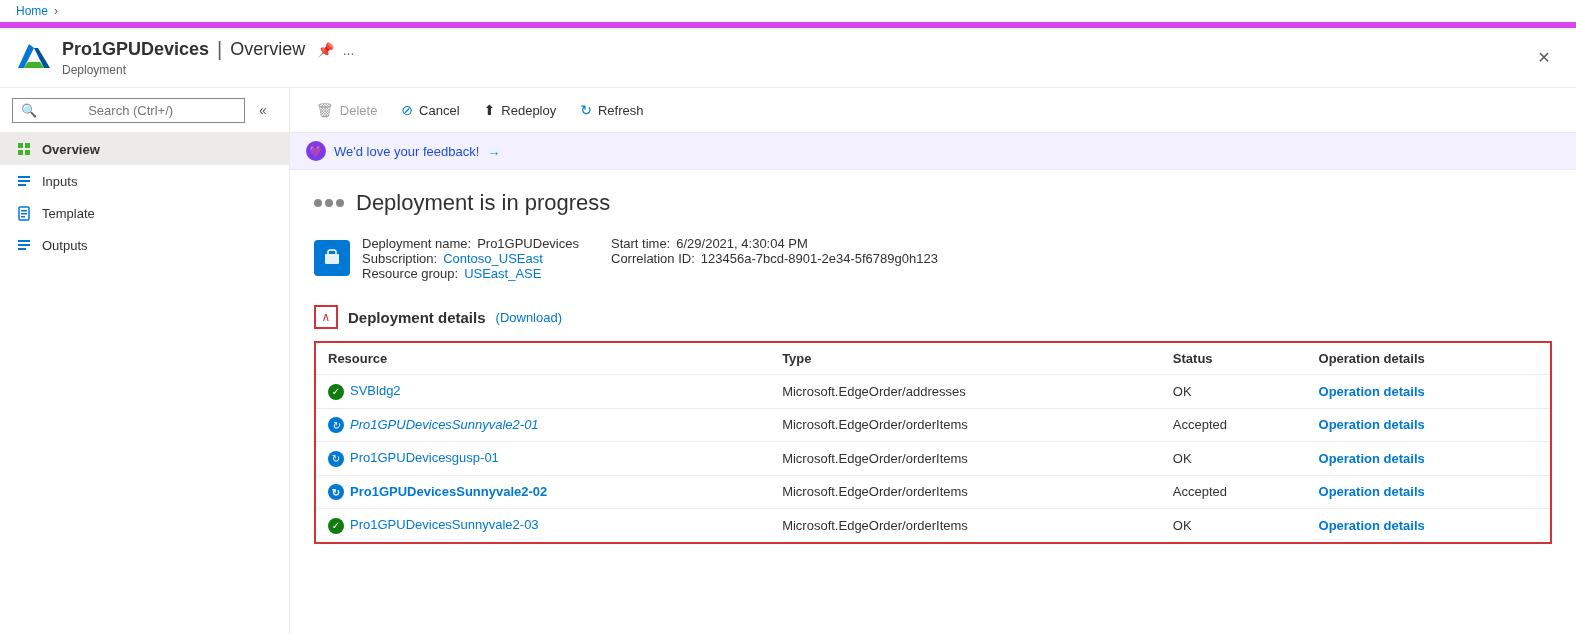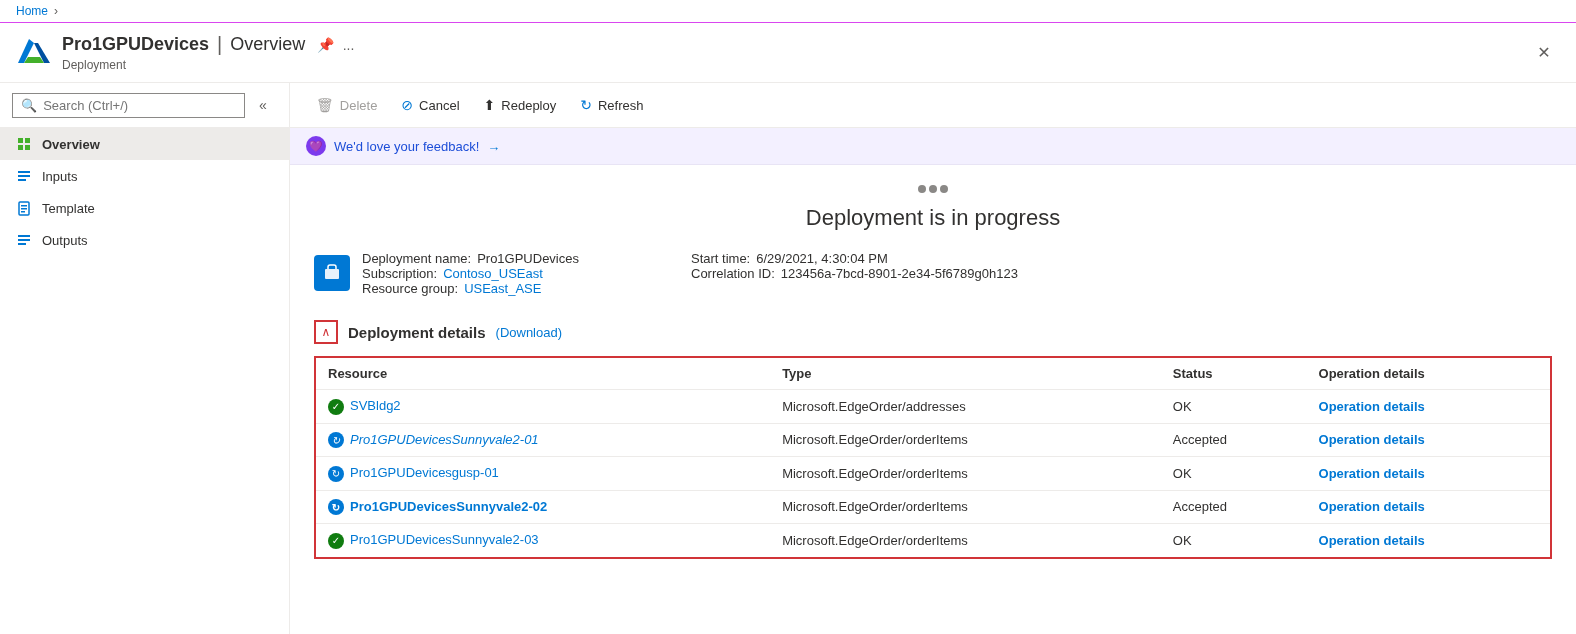--- a/index.html
+++ b/index.html
@@ -33,21 +33,21 @@
     .toolbar-btn.disabled { color: #a19f9d; cursor: default; }
 
     
     .feedback-banner { background: #f3f0ff; padding: 8px 16px; display: flex; align-items: center; gap: 8px; border-bottom: 1px solid #e8e4f5; }
     .feedback-icon { width: 20px; height: 20px; background: #7c3aed; border-radius: 50%; display: flex; align-items: center; justify-content: center; color: white; font-size: 11px; flex-shrink: 0; }
     .feedback-text { font-size: 13px; color: #1d4ed8; }
     .feedback-link { color: #0078d4; text-decoration: none; }
 
     
     .deployment-section { padding: 20px 24px; }
-    .deployment-status-header { display: flex; align-items: center; gap: 12px; margin-bottom: 20px; flex-direction: column; }
+    .deployment-status-header { display: flex; align-items: center; gap: 12px; margin-bottom: 20px; }
     .status-dots { display: flex; gap: 3px; }
     .status-dot { width: 8px; height: 8px; border-radius: 50%; background: #8a8886; }
     .deployment-title { font-size: 22px; font-weight: 300; color: #323130; }
     .info-row { display: flex; gap: 6px; font-size: 13px; align-items: center; }
     .info-label { color: #323130; }
     .info-value { color: #323130; }
     .info-link { color: #0078d4; text-decoration: none; cursor: pointer; }
 
     
     .deployment-details { }
@@ -60,21 +60,21 @@
     .details-table { width: 100%; border: 2px solid #d13438; border-collapse: collapse; margin-top: 0; }
     .details-table th { text-align: left; padding: 8px 12px; font-weight: 600; font-size: 13px; color: #323130; border-bottom: 1px solid #edebe9; background: #fff; }
     .details-table td { padding: 8px 12px; font-size: 13px; color: #323130; border-bottom: 1px solid #edebe9; }
     .details-table tr:last-child td { border-bottom: none; }
     .resource-link { color: #0078d4; text-decoration: none; cursor: pointer; }
     .op-link { color: #0078d4; text-decoration: none; cursor: pointer; font-weight: 600; }
   </style>
 </head>
 <body>
 
-<div style="padding: 4px 16px; display: flex; align-items: center; gap: 6px; font-size: 12px; color: #0078d4; border-bottom: 1px solid #d946ef;">
+<div style="padding: 4px 16px; display: flex; align-items: center; gap: 6px; font-size: 12px; color: #0078d4; border-bottom: 6px solid #d946ef;">
   <a style="color: #0078d4; text-decoration: none; cursor: pointer;">Home</a>
   <span style="color: #605e5c;">›</span>
 </div>
 
 <div class="top-header">
 
   <div style="width:36px;height:36px;margin-right:10px;flex-shrink:0;">
     <svg viewBox="0 0 36 36" width="36" height="36">
       <polygon points="13,4 2,28 8,28 18,8" fill="#0078d4"></polygon>
       <polygon points="18,8 28,28 34,28 22,8" fill="#0050a0"></polygon>
@@ -93,21 +93,21 @@
   </div>
   <button class="close-btn">✕</button>
 </div>
 
 <div class="main-layout">
 
   <div class="sidebar">
     <div class="search-area">
       <div class="search-input" style="display:flex;align-items:center;gap:6px;flex:1;border:1px solid #8a8886;padding:4px 8px;">
         <span style="color:#605e5c;font-size:13px;">🔍</span>
-        <input type="text" style="border: none; outline: none; font-size: 13px; width: 100%; color: rgb(96, 94, 92); background: transparent;" placeholder="Search (Ctrl+/)">
+        <input type="text" style="border: none; outline: none; font-size: 13px; width: 100%; color: rgb(96, 94, 92); background: transparent; margin-left: 45px;" placeholder="Search (Ctrl+/)">
       </div>
       <button class="collapse-btn">«</button>
     </div>
 
     <div class="nav-item active">
       <span style="width:16px;height:16px;display:inline-block;">
         <svg width="16" height="16" viewBox="0 0 16 16">
             <rect x="2" y="2" width="5" height="5" fill="#43b02a"></rect>
             <rect x="9" y="2" width="5" height="5" fill="#43b02a"></rect>
             <rect x="2" y="9" width="5" height="5" fill="#43b02a"></rect>
@@ -208,21 +208,21 @@
               <span class="info-label">Subscription:</span>
               <a class="info-link" href="#">Contoso_USEast</a>
             </div>
             <div class="info-row">
               <span class="info-label">Resource group:</span>
               <a class="info-link" href="#">USEast_ASE</a>
             </div>
           </div>
         </div>
 
-        <div style="margin-left:80px;">
+        <div style="">
           <div class="info-row">
             <span class="info-label">Start time:</span>
             <span class="info-value">6/29/2021, 4:30:04 PM</span>
           </div>
           <div class="info-row">
             <span class="info-label">Correlation ID:</span>
             <span class="info-value">123456a-7bcd-8901-2e34-5f6789g0h123</span>
           </div>
         </div>
       </div>

